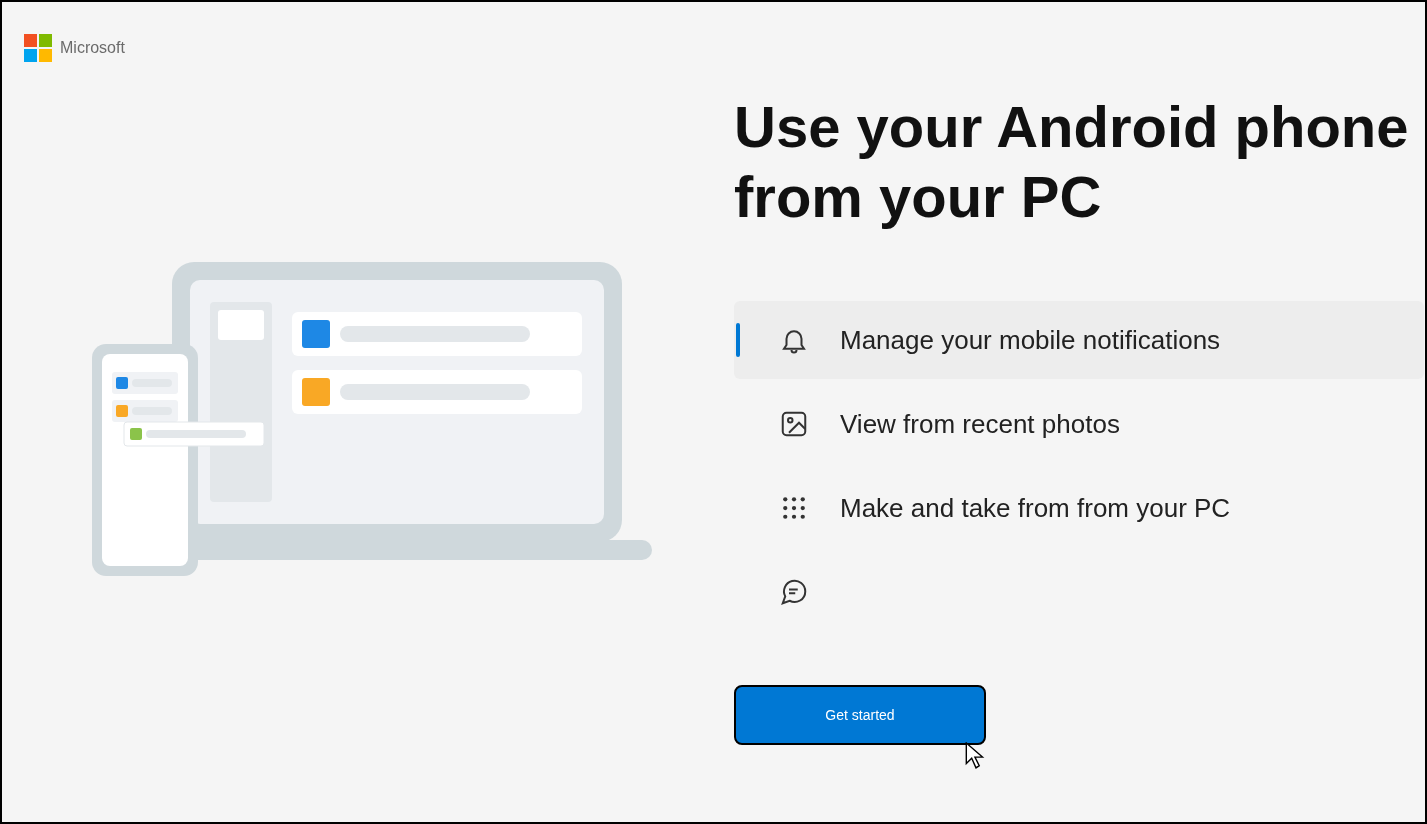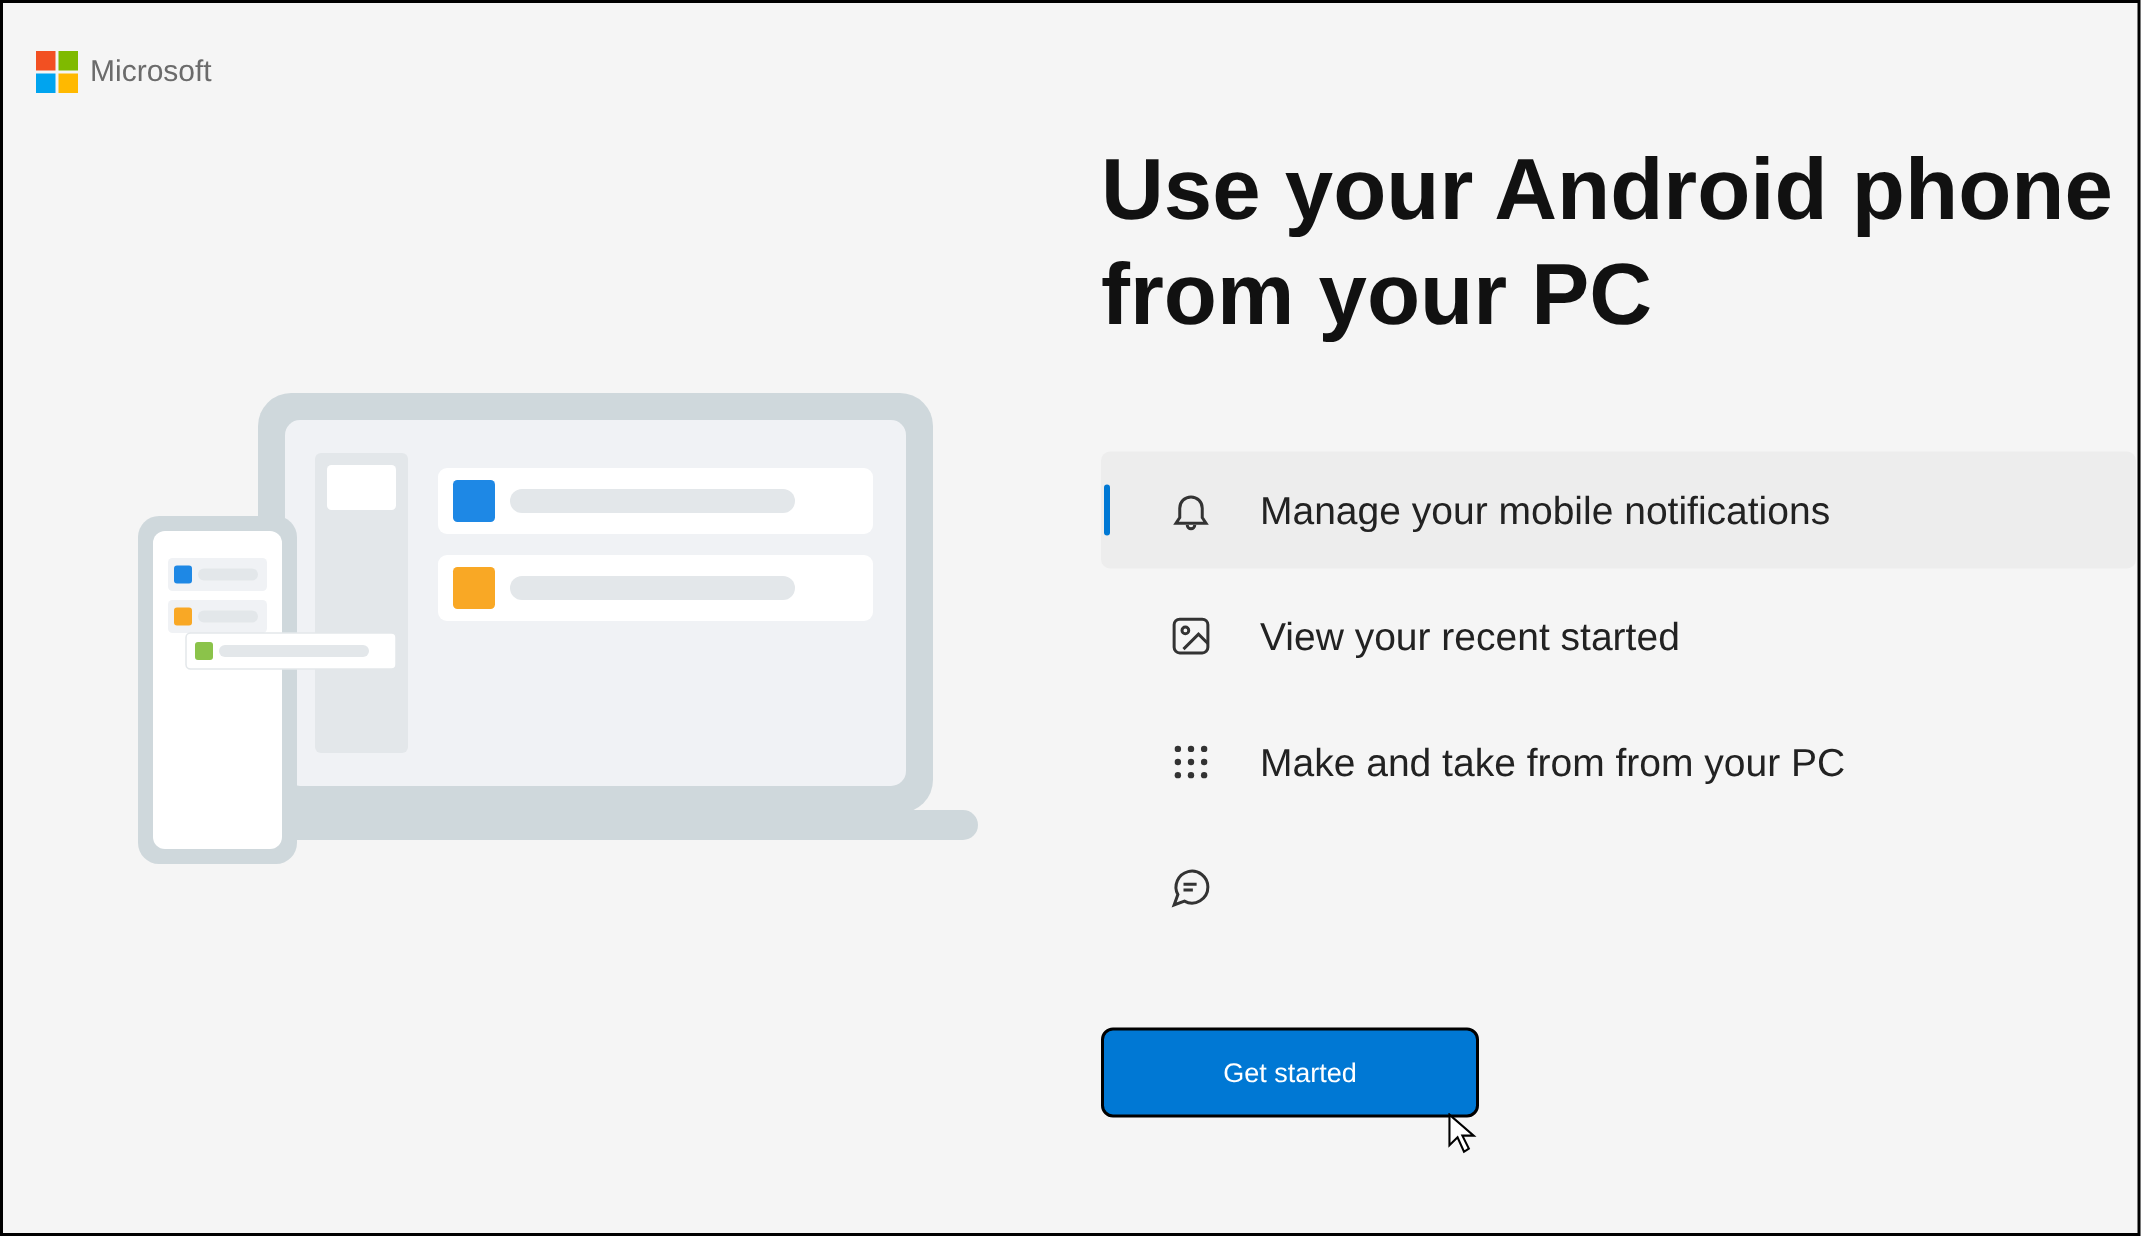--- a/index.html
+++ b/index.html
@@ -22,21 +22,21 @@
   .ms-logo {
     width: 28px;
     height: 28px;
     display: grid;
     grid-template-columns: 1fr 1fr;
     grid-template-rows: 1fr 1fr;
     gap: 2px;
   }
   .ms-logo div { width: 100%; height: 100%; }
   .brand-text {
-    font-size: 20px;
+    font-size: 16px;
     color: #6b6b6b;
     font-weight: 500;
   }
   .illustration {
     position: absolute;
     top: 260px;
     left: 90px;
     width: 560px;
     height: 320px;
   }
@@ -90,21 +90,21 @@
   .cta {
     position: absolute;
     top: 683px;
     left: 732px;
   }
   .cta-button {
     width: 252px;
     height: 60px;
     background: #0078d4;
     color: #fff;
-    font-size: 18px;
+    font-size: 14px;
     border: 2px solid #000;
     border-radius: 8px;
     cursor: pointer;
     font-family: inherit;
   }
   .cursor {
     position: absolute;
     top: 740px;
     left: 963px;
     pointer-events: none;
@@ -172,21 +172,21 @@
     </div>
 
     <div class="feature-item">
       <span class="feature-icon">
         <svg width="30" height="30" viewBox="0 0 24 24" fill="none" stroke="#333" stroke-width="1.6">
           <rect x="3" y="3" width="18" height="18" rx="3"></rect>
           <circle cx="9" cy="9" r="1.8"></circle>
           <path d="M21 16l-5-5-8 8"></path>
         </svg>
       </span>
-      <span>View your recent started</span>
+      <span>View from recent photos</span>
     </div>
 
     <div class="feature-item">
       <span class="feature-icon">
         <svg width="30" height="30" viewBox="0 0 24 24" fill="#333">
           <circle cx="5" cy="5" r="1.7"></circle>
             <circle cx="12" cy="5" r="1.7"></circle>
             <circle cx="19" cy="5" r="1.7"></circle>
           <circle cx="5" cy="12" r="1.7"></circle>
             <circle cx="12" cy="12" r="1.7"></circle>

